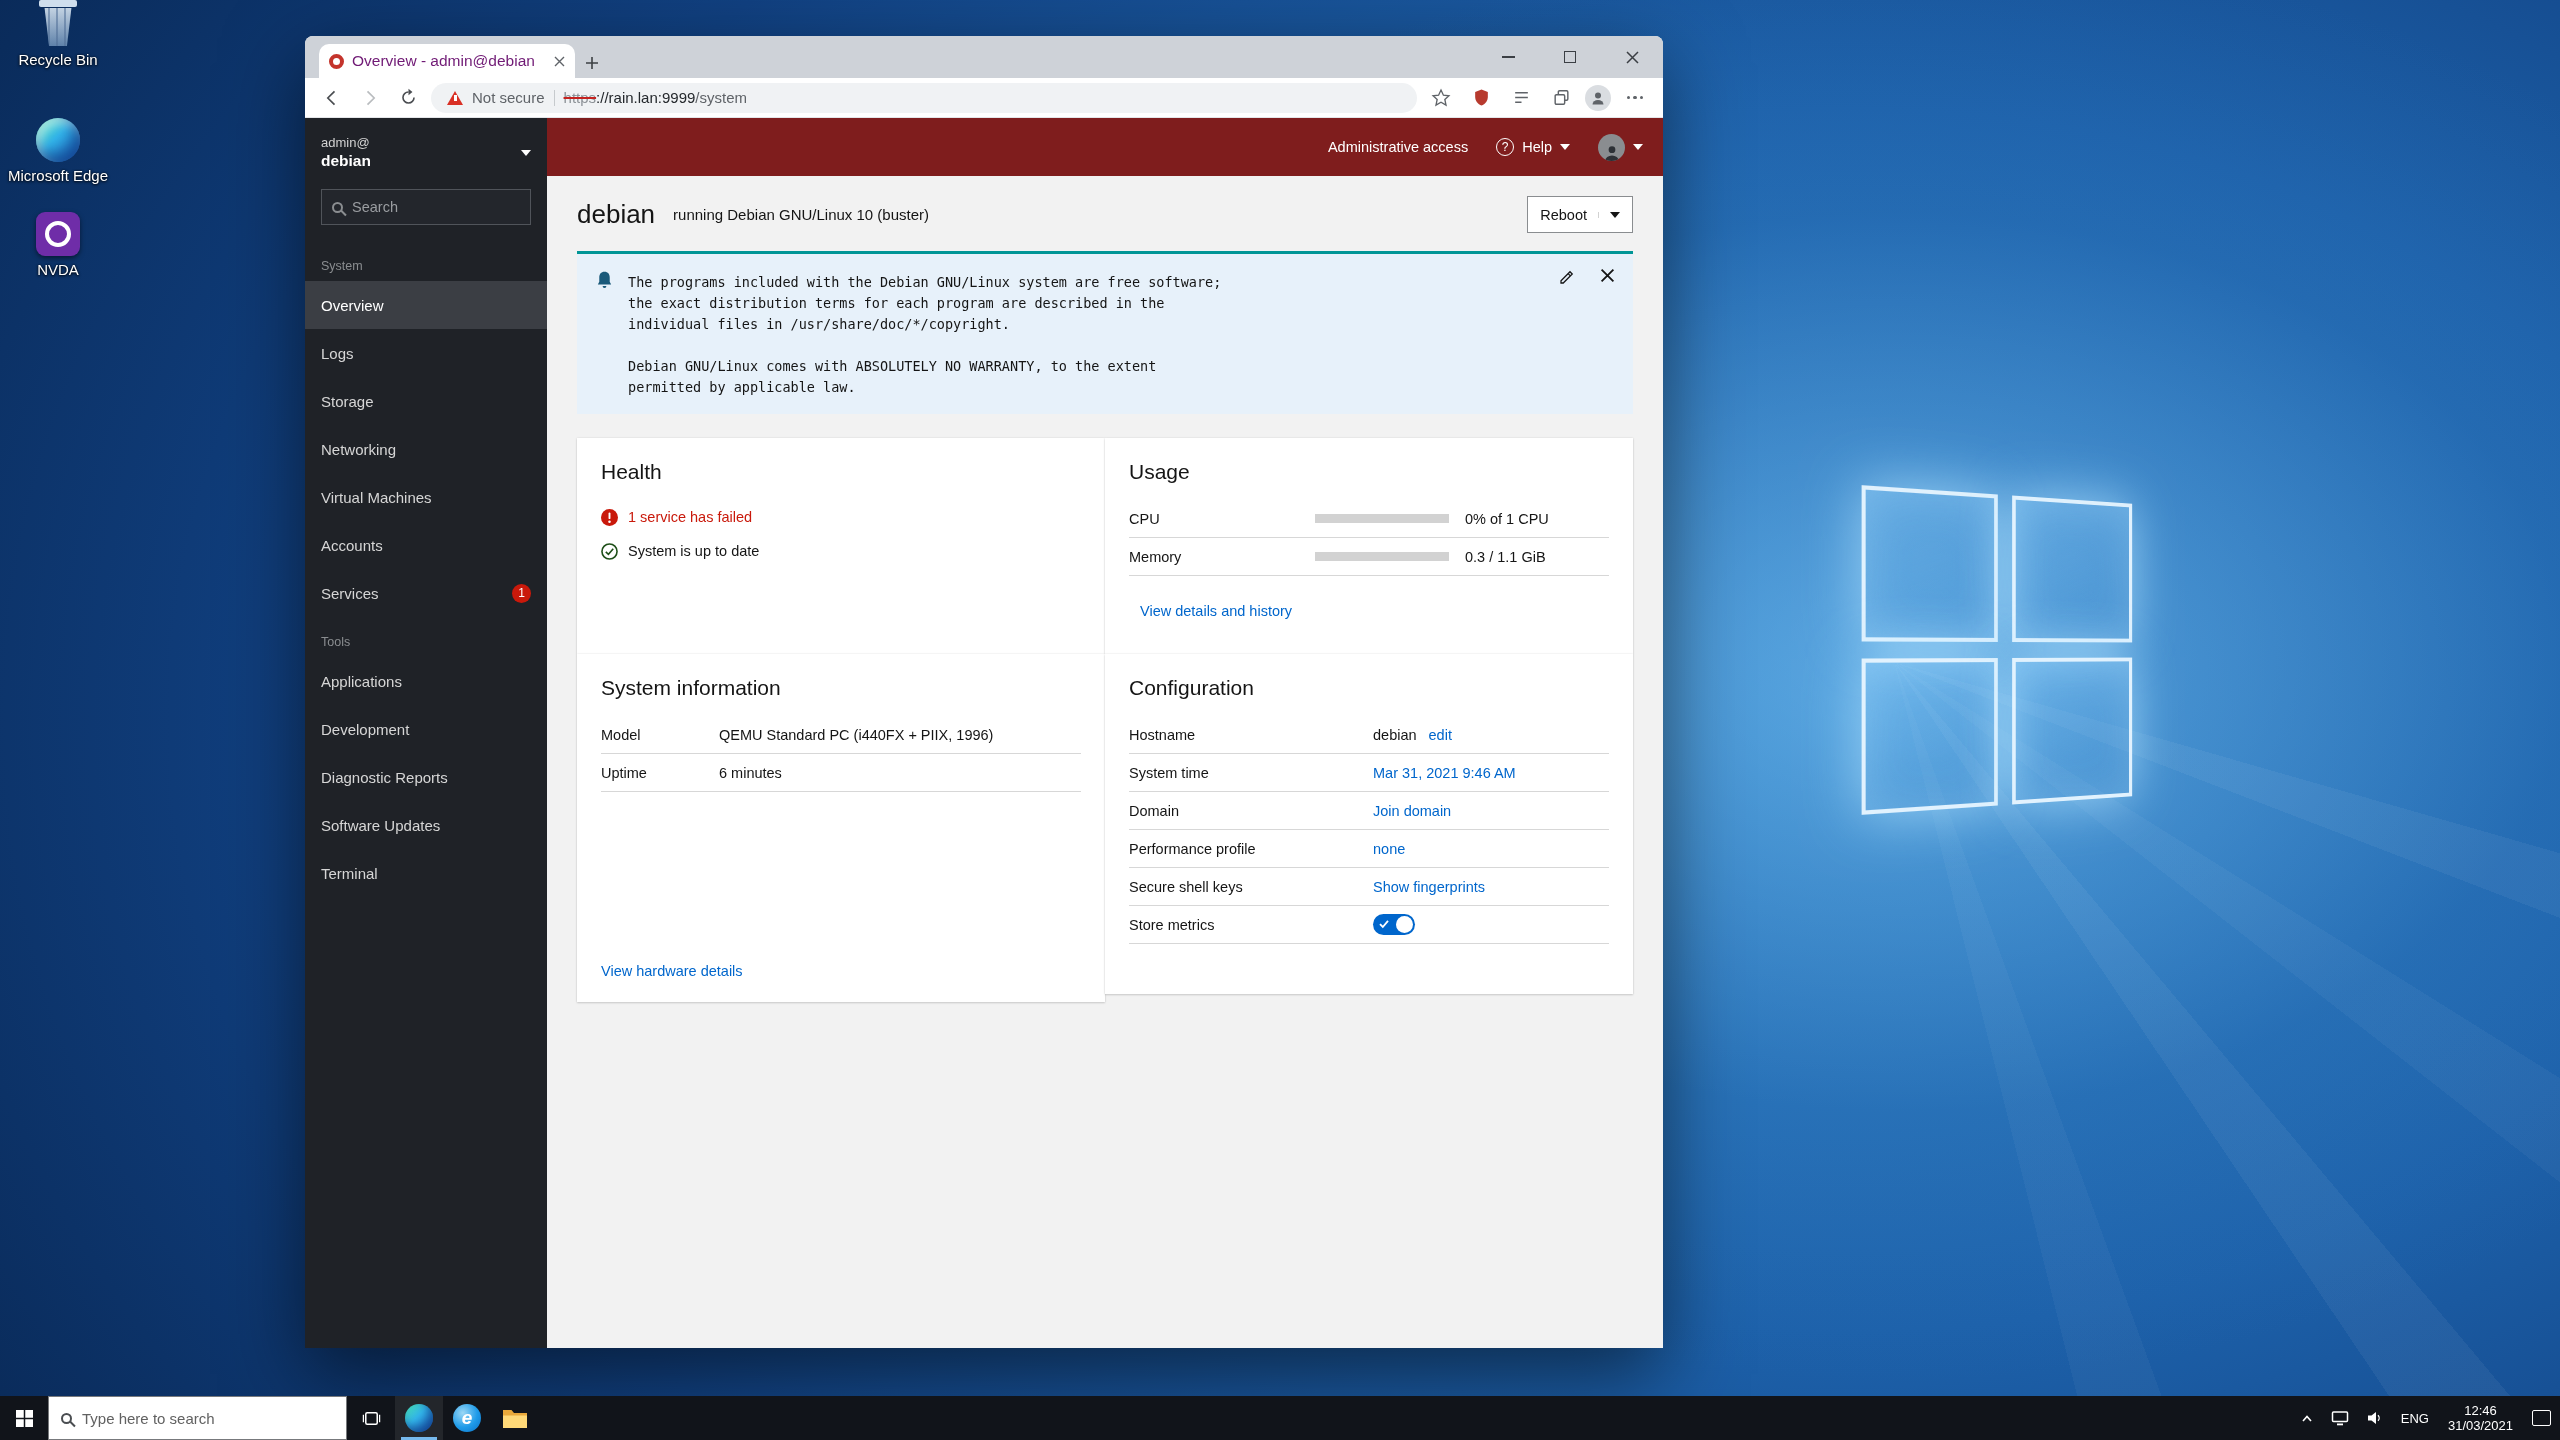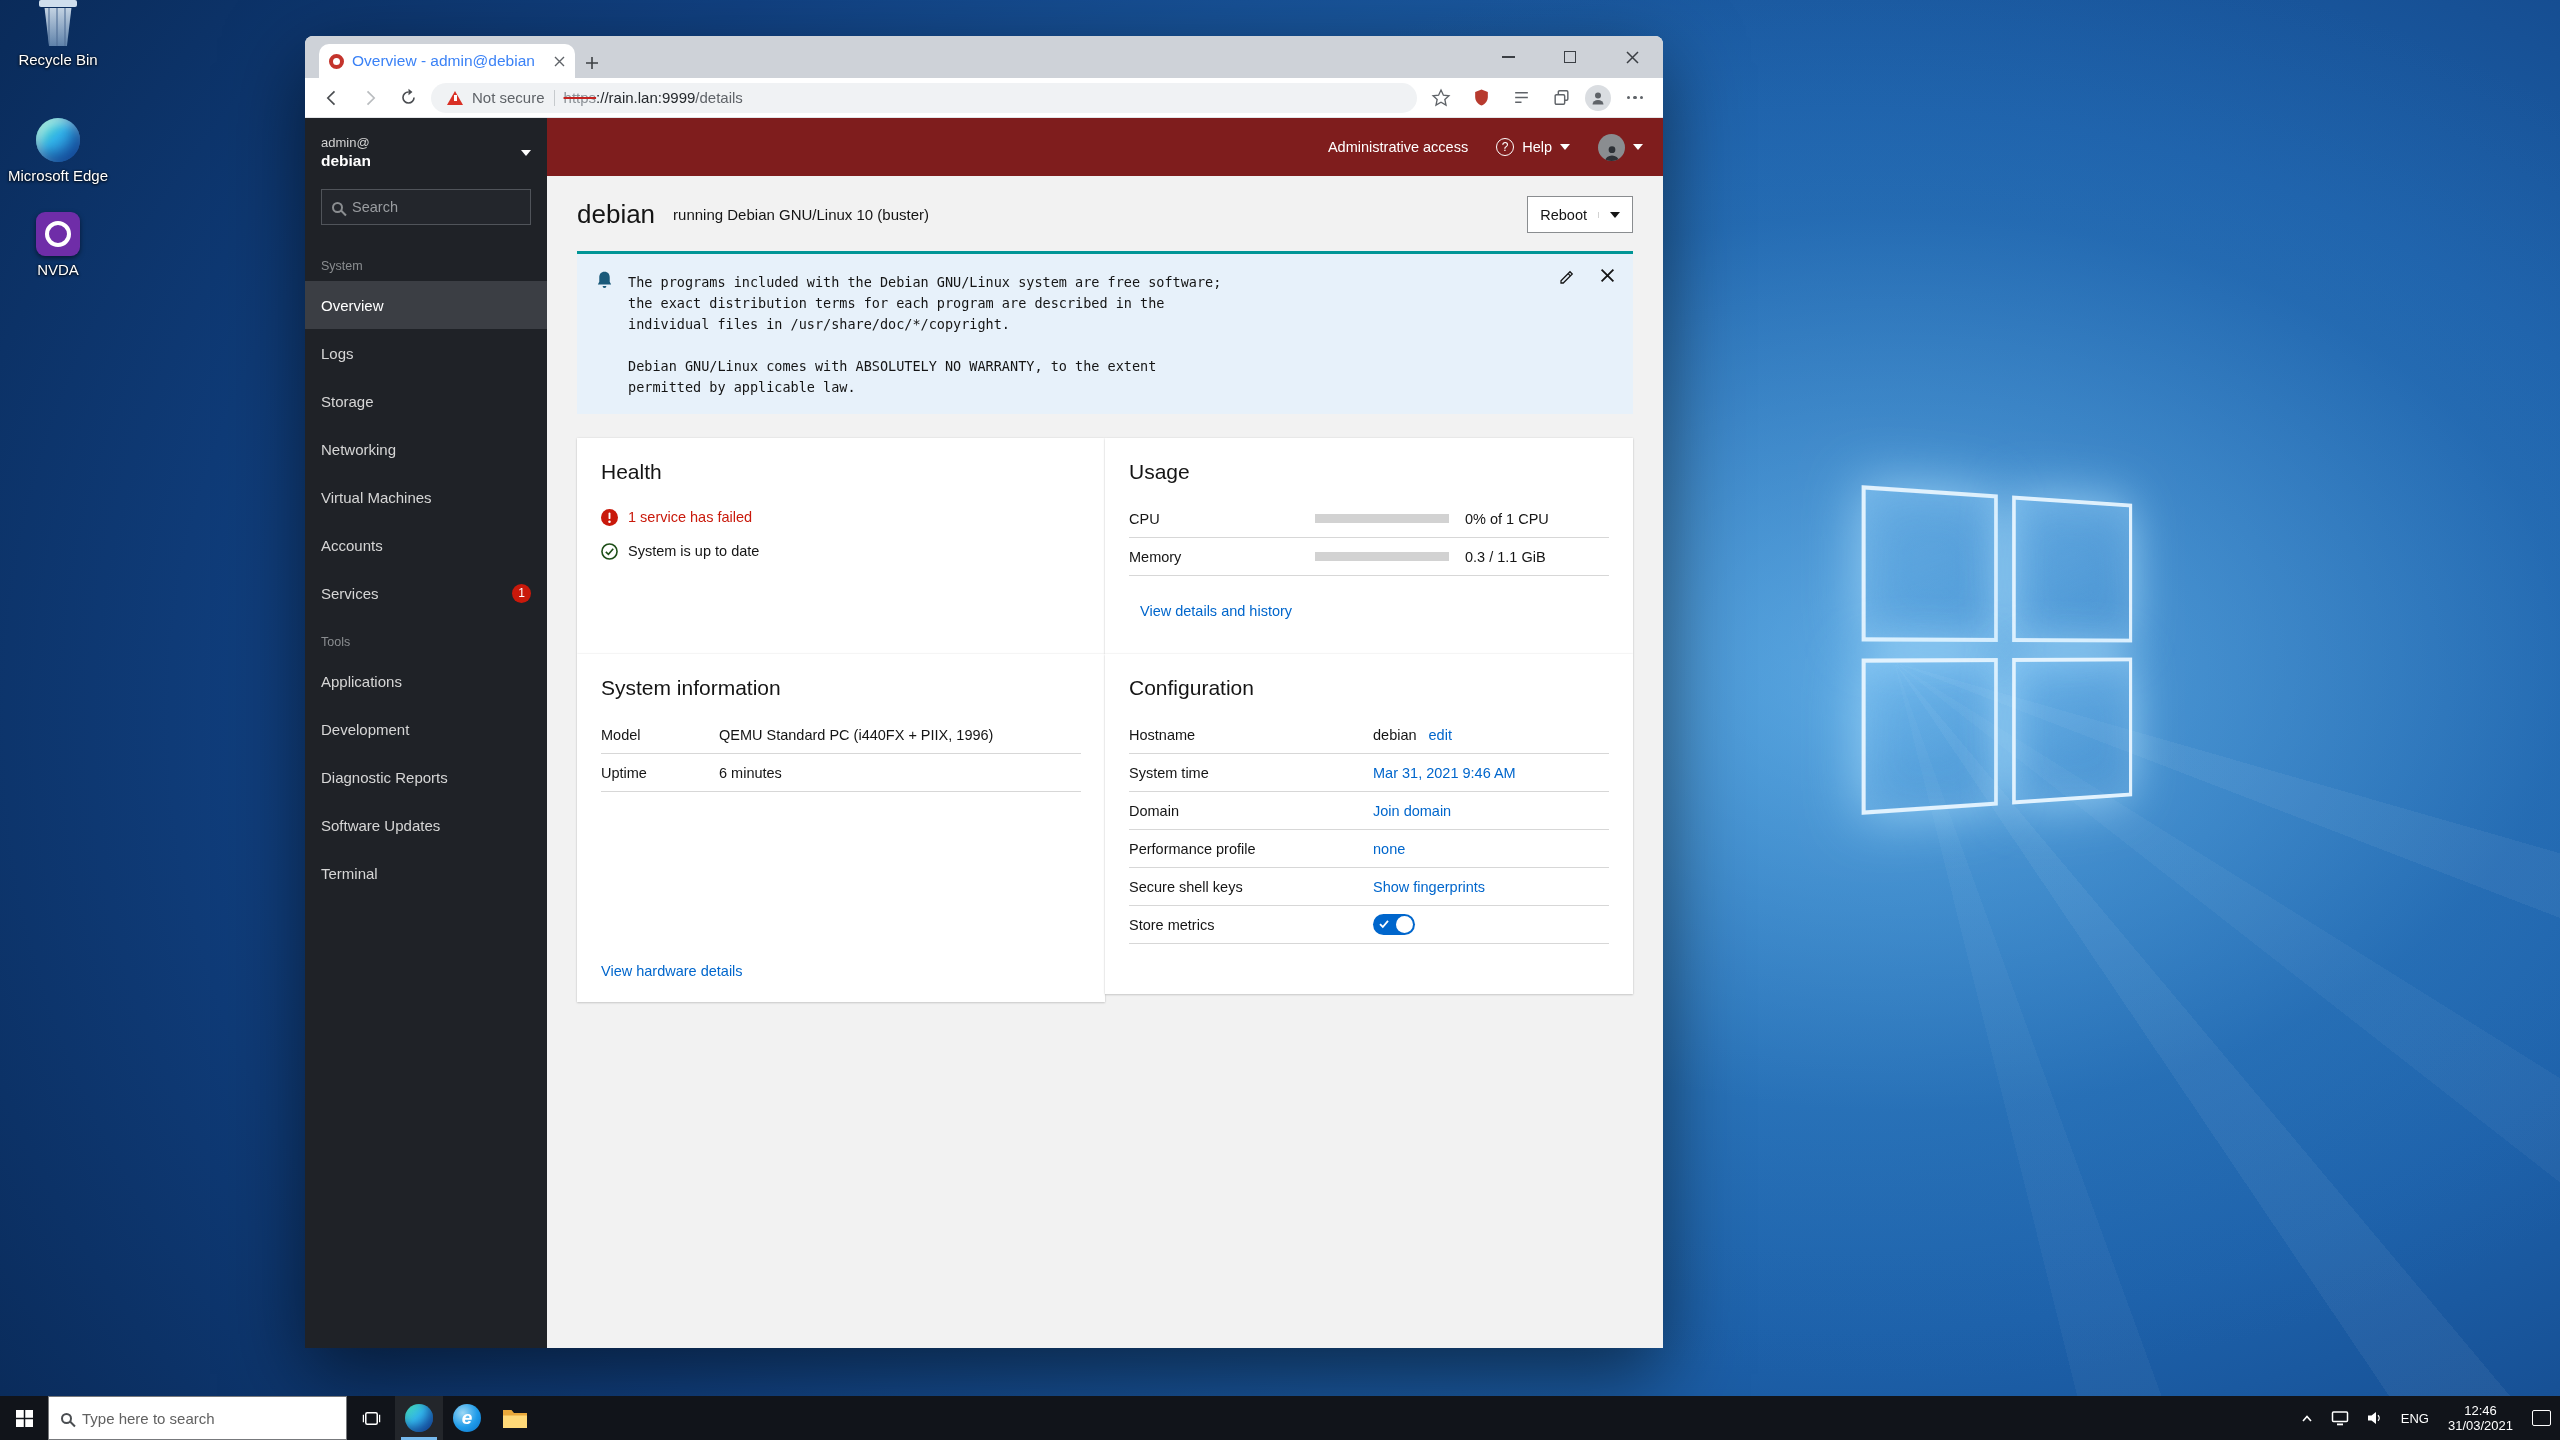--- a/index.html
+++ b/index.html
@@ -50,21 +50,21 @@
   
   .browser { position:absolute; left:305px; top:36px; width:1358px; height:1312px;
     border-radius:8px 8px 0 0; background:#fff; box-shadow:0 26px 80px rgba(0,0,0,.55);
     display:flex; flex-direction:column; z-index:10; }
 
   .tabstrip { height:42px; background:#ced2d8; border-radius:8px 8px 0 0; position:relative;
     display:flex; align-items:flex-end; flex:0 0 auto; }
   .tab { margin-left:14px; width:256px; height:34px; background:#fff; border-radius:10px 10px 0 0;
     display:flex; align-items:center; gap:8px; padding:0 10px; }
   .tab-favicon { width:15px; height:15px; border-radius:50%; border:4px solid #c4342c; flex:0 0 auto; }
-  .tab-title { flex:1; font-size:15.5px; color:#3b82f6; white-space:nowrap; overflow:hidden; }
+  .tab-title { flex:1; font-size:15.5px; color:#701a75; white-space:nowrap; overflow:hidden; }
   .tab-close, .newtab { display:flex; align-items:center; justify-content:center; }
   .newtab { margin:0 0 8px 10px; }
   .win-controls { position:absolute; top:0; right:0; height:42px; display:flex; }
   .win-btn { width:62px; height:42px; display:flex; align-items:center; justify-content:center; }
   .glyph-min { width:13px; height:2px; background:#3b3f44; }
   .glyph-max { width:12px; height:12px; border:1.6px solid #3b3f44; }
 
   .toolbar { height:40px; background:#fff; display:flex; align-items:center; gap:8px; padding:0 12px;
     border-bottom:1px solid #e4e6e9; flex:0 0 auto; }
   .nav-btn { width:30px; height:30px; display:flex; align-items:center; justify-content:center; border-radius:50%; }
@@ -259,21 +259,21 @@
       <svg width="19" height="19" viewBox="0 0 24 24">
           <path d="M12 5 a7 7 0 1 0 7 7" fill="none" stroke="#4a4d51" stroke-width="2"></path>
           <polygon points="12,1 12,9 17,5" fill="#4a4d51"></polygon>
         </svg>
     </span>
     <div class="addressbar">
       <span class="warn-tri"></span>
       <span class="notsecure">Not secure</span>
       <span class="addr-sep"></span>
       <span>
-        <span class="url-scheme">https</span><span class="url-host">://rain.lan:9999</span><span class="url-path">/details</span>
+        <span class="url-scheme">https</span><span class="url-host">://rain.lan:9999</span><span class="url-path">/system</span>
       </span>
     </div>
     <span class="tb-icon">
       <svg width="20" height="20" viewBox="0 0 24 24">
           <polygon points="12,2.5 14.9,8.6 21.5,9.3 16.6,13.8 18,20.5 12,17.1 6,20.5 7.4,13.8 2.5,9.3 9.1,8.6" fill="none" stroke="#5f6368" stroke-width="1.6"></polygon>
         </svg>
     </span>
     <span class="tb-icon">
       <svg width="19" height="19" viewBox="0 0 24 24">
           <path d="M12 2 L20 5 V11 C20 16.5 16.6 20.3 12 22 C7.4 20.3 4 16.5 4 11 V5 Z" fill="#b73a2e"></path>

